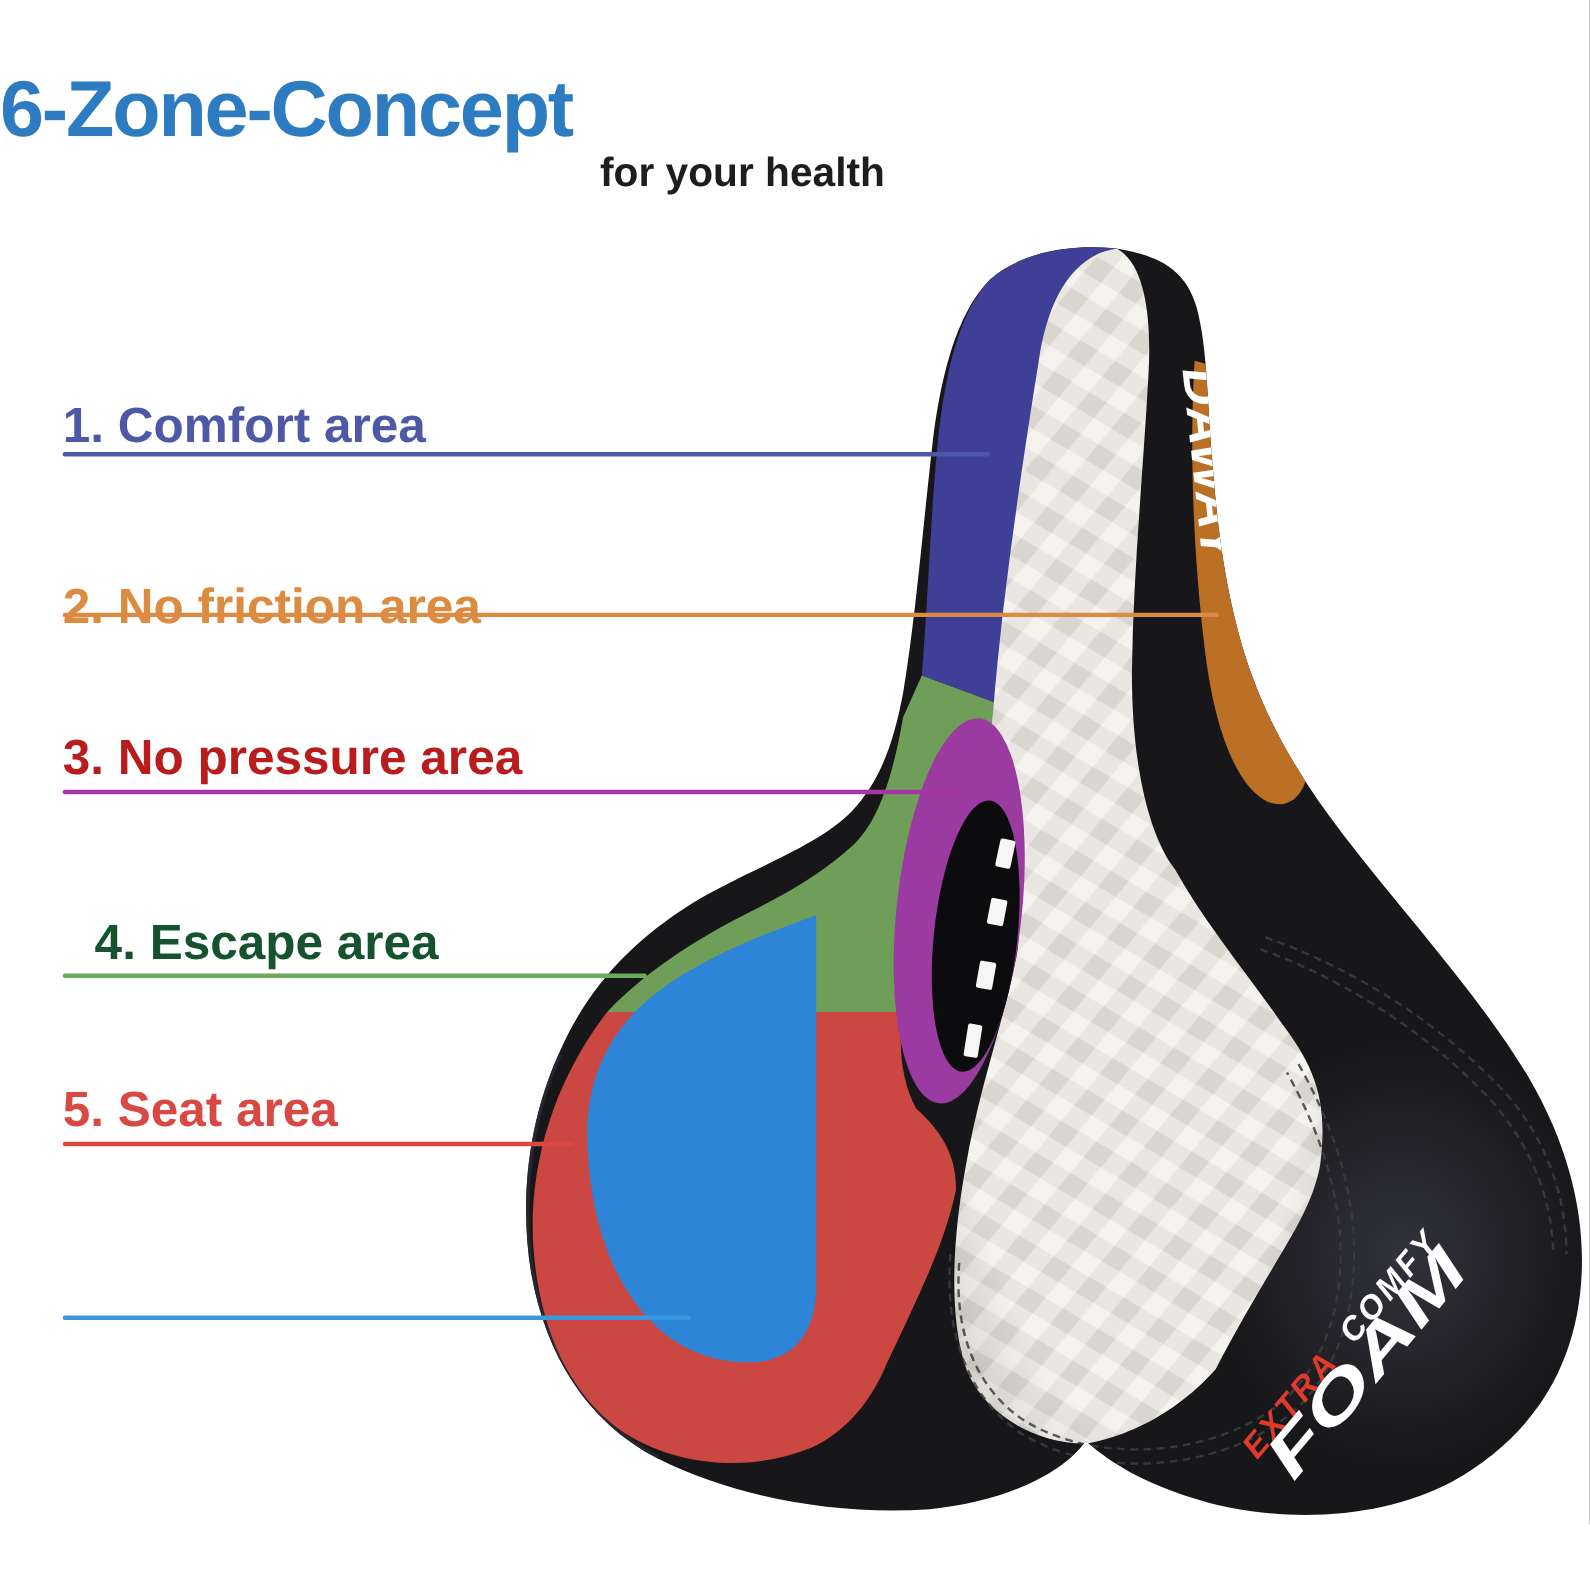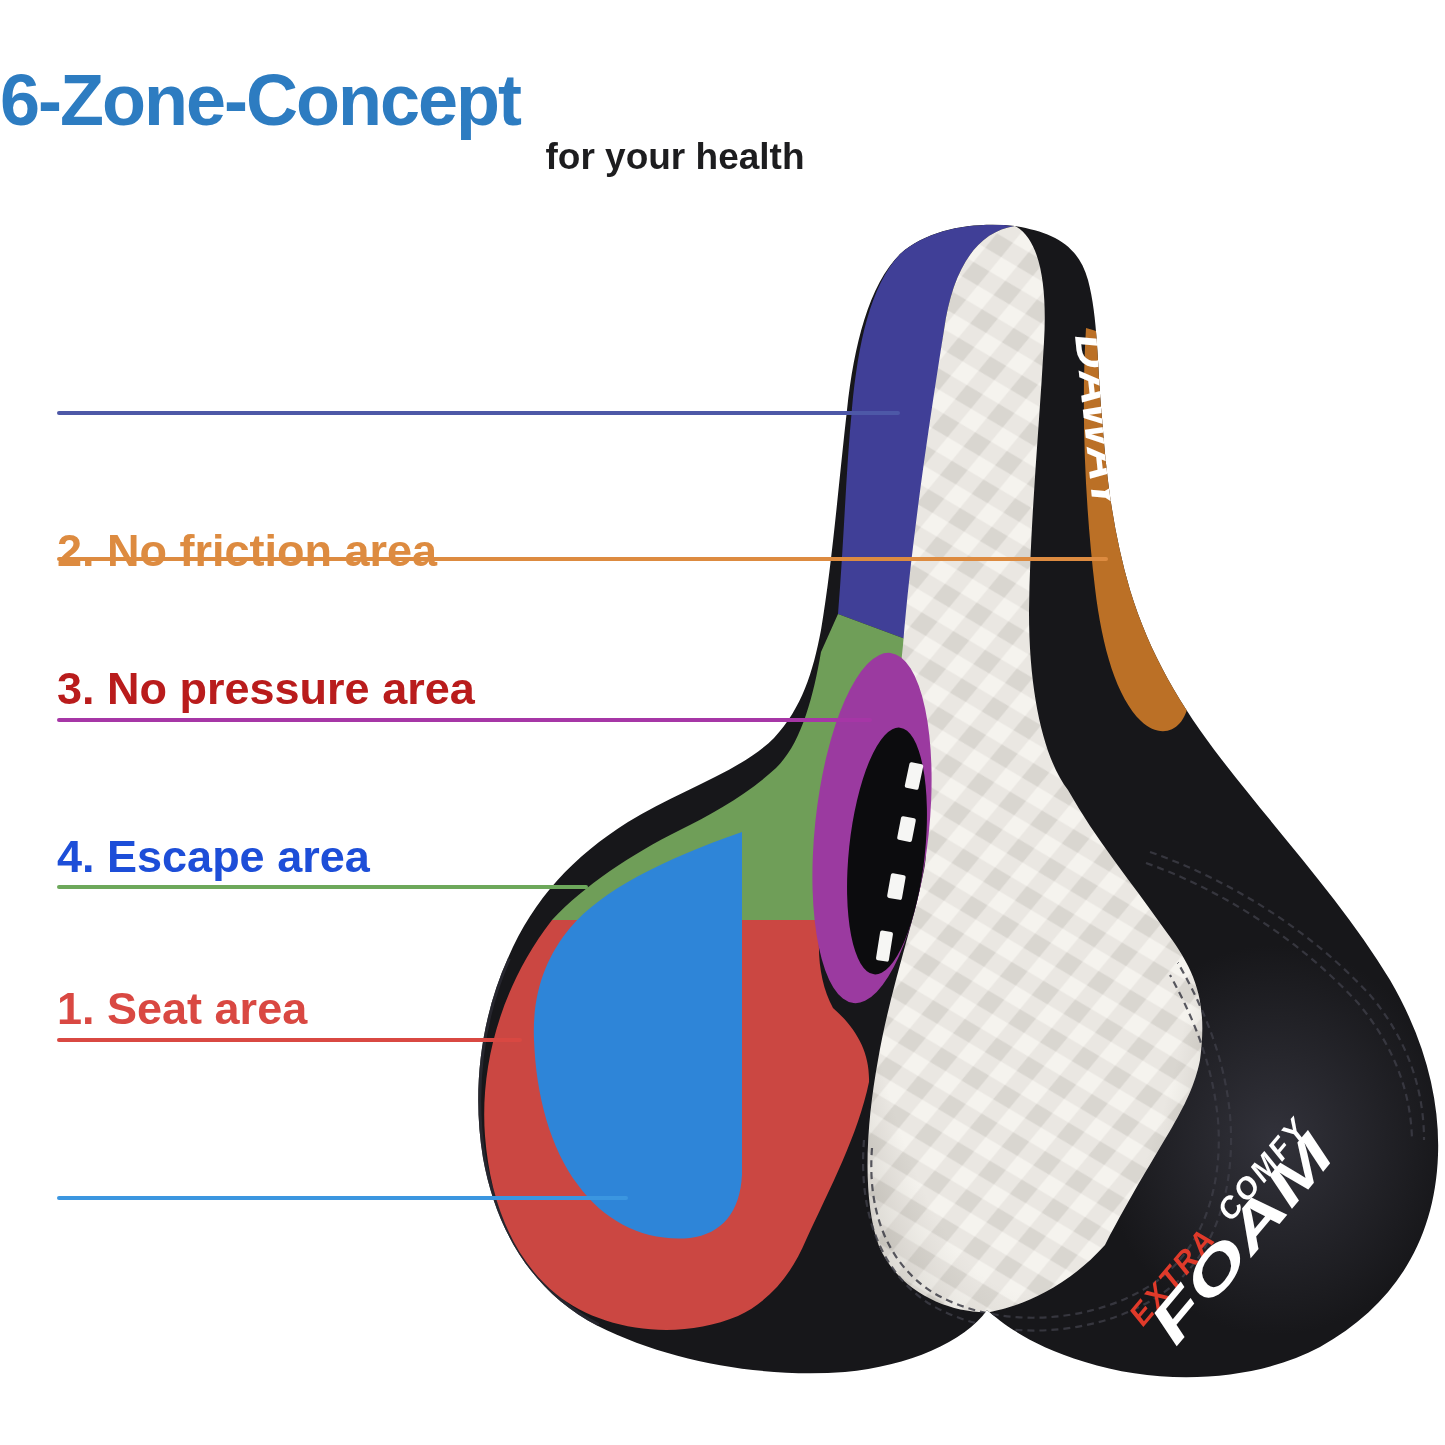--- a/index.html
+++ b/index.html
@@ -134,29 +134,30 @@
           <tspan dx="10" fill="#ffffff">COMFY</tspan>
         </text>
         <text x="6" y="0" font-size="56" textLength="250" lengthAdjust="spacingAndGlyphs" fill="#ffffff">FOAM</text>
       </g>
     </g>
   </svg>
 
   <div class="hdr-title" style="color: rgb(45, 124, 193);">6-Zone-Concept</div>
   <div class="hdr-sub" style="color: rgb(29, 29, 31);">for your health</div>
 
+  <div class="zlabel z1t" style="color: rgb(77, 88, 167);">1. Comfort area</div>
   <div class="zline z1l" style="background-color: rgb(77, 88, 167);"></div>
 
   <div class="zlabel z2t" style="color: rgb(221, 139, 64);">2. No friction area</div>
   <div class="zline z2l" style="background-color: rgb(221, 139, 64);"></div>
 
   <div class="zlabel z3t" style="color: #b91c1c;">3. No pressure area</div>
   <div class="zline z3l" style="background-color: rgb(166, 54, 166);"></div>
 
-  <div class="zlabel z4t" style="color: #1d4ed8;">4. Escape area</div>
+  <div class="zlabel z4t" style="color: #14532d; margin-left: 29px;">4. Escape area</div>
   <div class="zline z4l" style="background-color: rgb(109, 168, 91);"></div>
 
-  <div class="zlabel z5t" style="color: rgb(217, 72, 66);">1. Seat area</div>
+  <div class="zlabel z5t" style="color: rgb(217, 72, 66);">5. Seat area</div>
   <div class="zline z5l" style="background-color: rgb(217, 72, 66);"></div>
 
   <div class="zline z6l" style="background-color: rgb(59, 150, 224);"></div>
 
 </div>
 
 </body></html>

